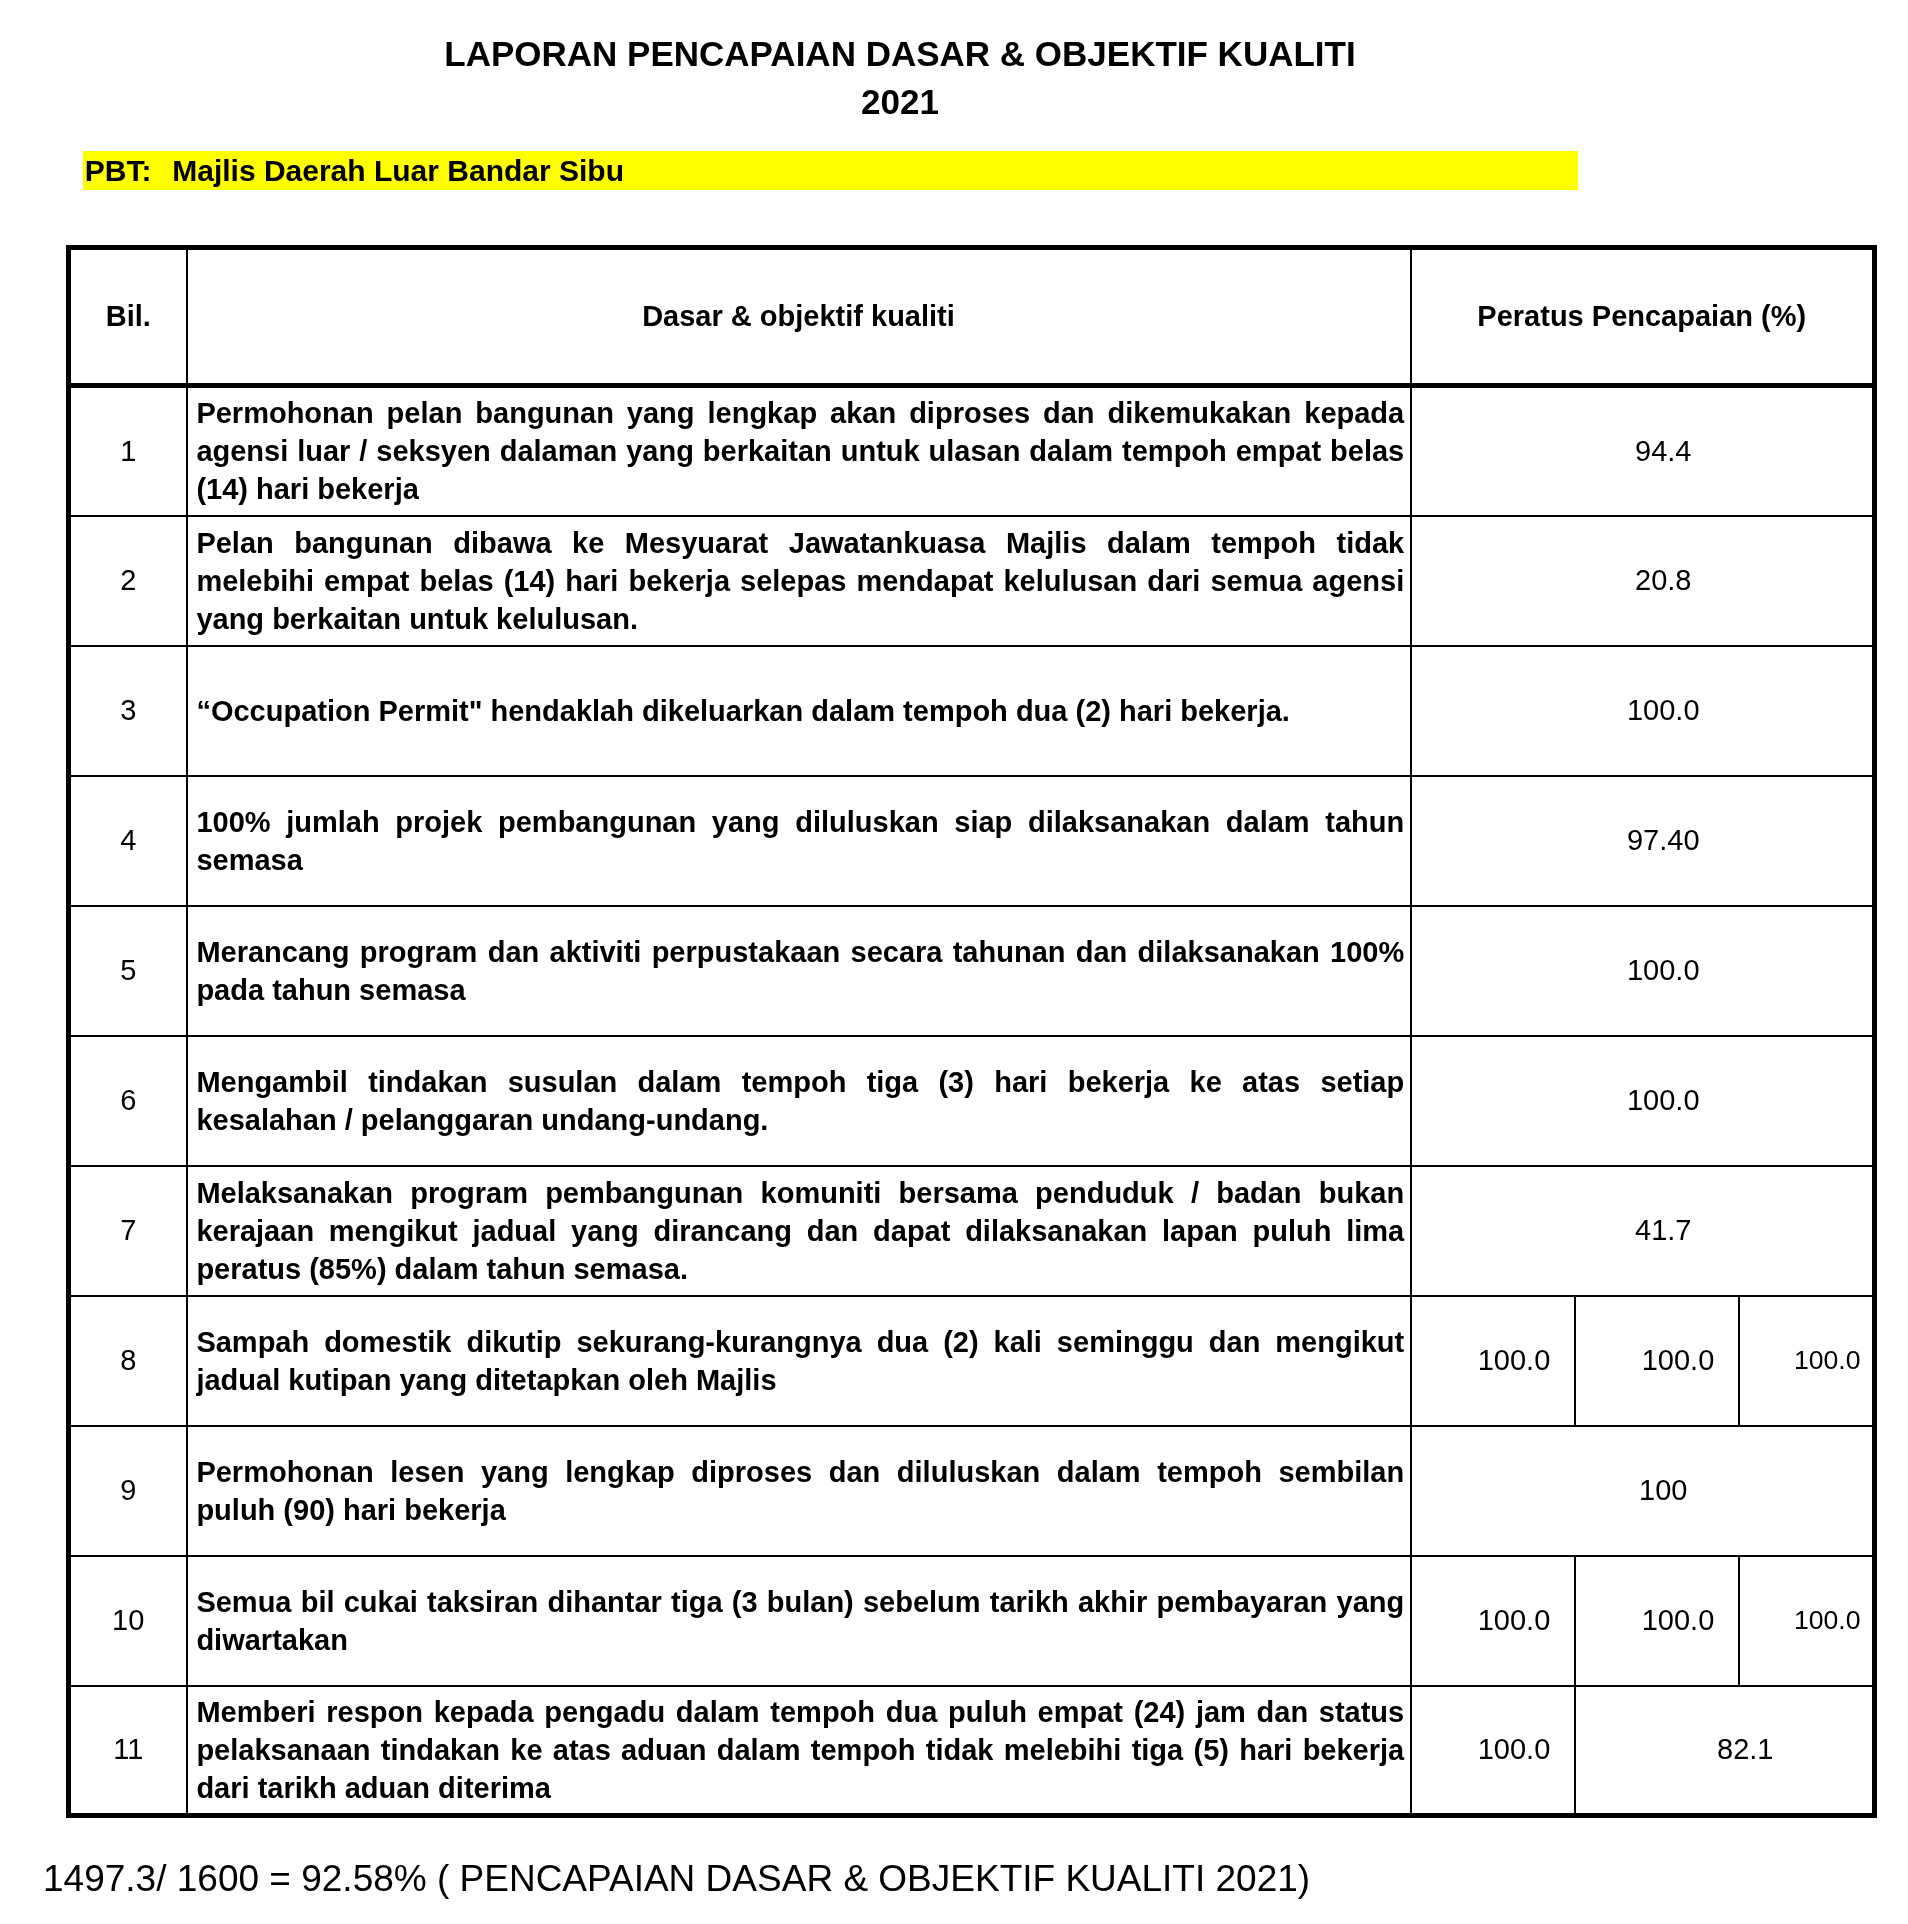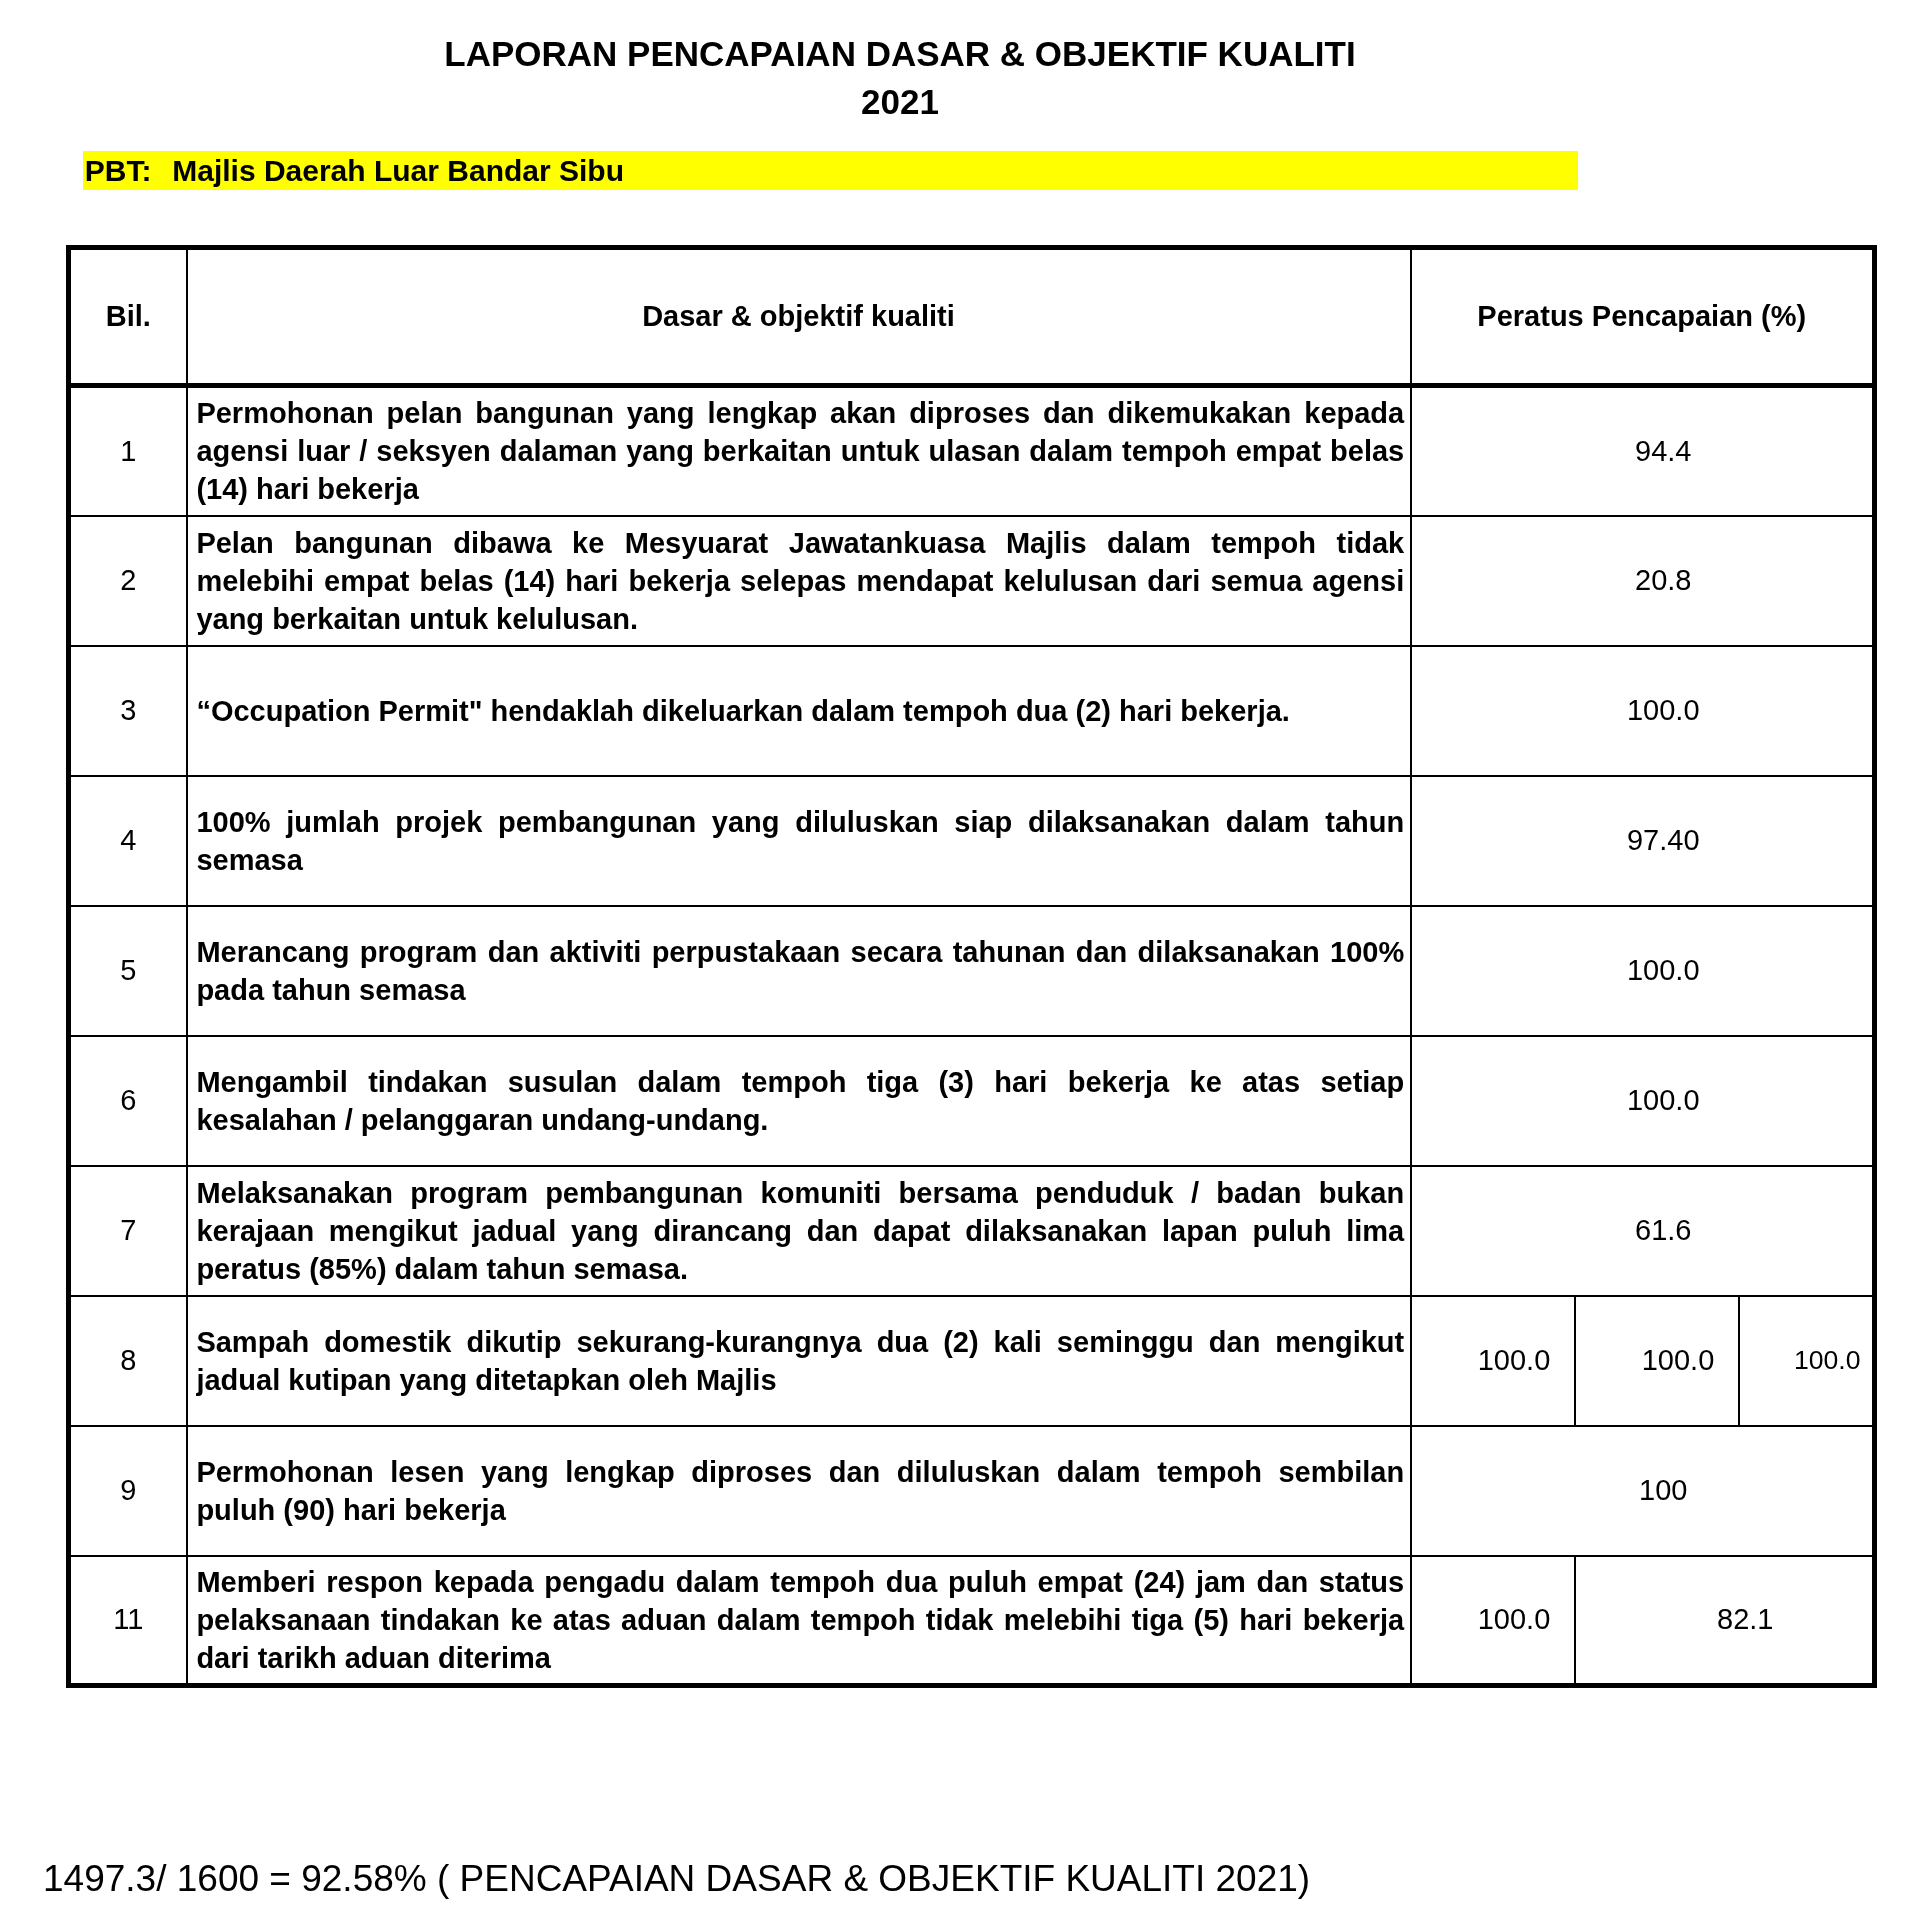--- a/index.html
+++ b/index.html
@@ -78,35 +78,42 @@
         <td class="val" colspan="3">100.0</td>
       </tr>
       <tr class="row">
         <td class="num">6</td>
         <td class="desc">Mengambil tindakan susulan dalam tempoh tiga (3) hari bekerja ke atas setiap kesalahan / pelanggaran undang-undang.</td>
         <td class="val" colspan="3">100.0</td>
       </tr>
       <tr class="row">
         <td class="num">7</td>
         <td class="desc">Melaksanakan program pembangunan komuniti bersama penduduk / badan bukan kerajaan mengikut jadual yang dirancang dan dapat dilaksanakan lapan puluh lima peratus (85%) dalam tahun semasa.</td>
-        <td class="val" colspan="3">61.6</td>
+        <td class="val" colspan="3">41.7</td>
       </tr>
       <tr class="row">
         <td class="num">8</td>
         <td class="desc">Sampah domestik dikutip sekurang-kurangnya dua (2) kali seminggu dan mengikut jadual kutipan yang ditetapkan oleh Majlis</td>
         <td class="val">100.0</td>
         <td class="val">100.0</td>
         <td class="val small">100.0</td>
       </tr>
       <tr class="row">
         <td class="num">9</td>
         <td class="desc">Permohonan lesen yang lengkap diproses dan diluluskan dalam tempoh sembilan puluh (90) hari bekerja</td>
         <td class="val" colspan="3">100</td>
       </tr>
       <tr class="row">
+        <td class="num">10</td>
+        <td class="desc">Semua bil cukai taksiran dihantar tiga (3 bulan) sebelum tarikh akhir pembayaran yang diwartakan</td>
+        <td class="val">100.0</td>
+        <td class="val">100.0</td>
+        <td class="val small">100.0</td>
+      </tr>
+      <tr class="row">
         <td class="num">11</td>
         <td class="desc">Memberi respon kepada pengadu dalam tempoh dua puluh empat (24) jam dan status pelaksanaan tindakan ke atas aduan dalam tempoh tidak melebihi tiga (5) hari bekerja dari tarikh aduan diterima</td>
         <td class="val">100.0</td>
         <td class="val" colspan="2">82.1</td>
       </tr>
     </tbody>
 </table>
 
 <div class="summary">1497.3/ 1600 = 92.58% ( PENCAPAIAN DASAR &amp; OBJEKTIF KUALITI 2021)</div>
 

